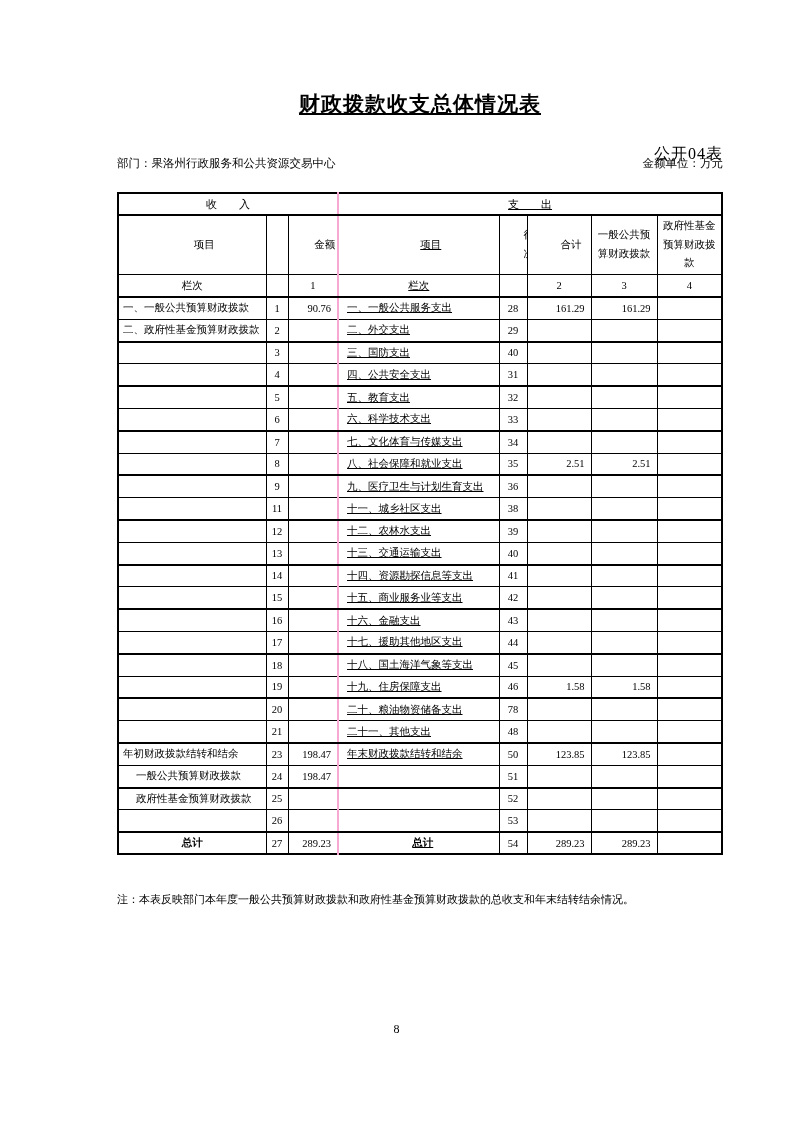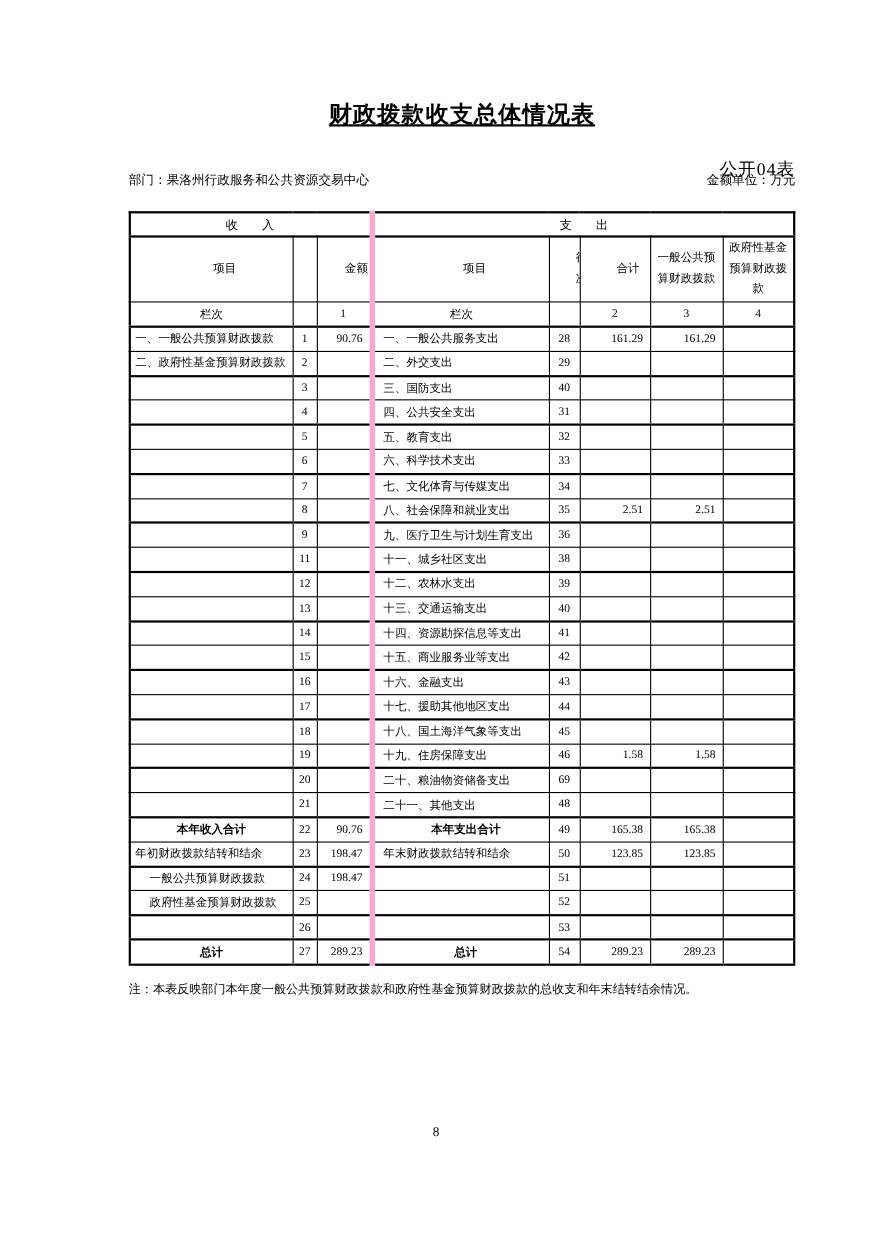--- a/index.html
+++ b/index.html
@@ -40,21 +40,21 @@
   }
   tr.hA th { height: 20px; border-bottom: 2px solid #000; text-align: center; font-size: 11px; }
   tr.hB th { height: 58px; text-align: center; white-space: normal; line-height: 1.8; padding-left: 24px; }
   tr.hB th.pad-g { padding: 0 6px; }
   tr.hB th.pad-f { padding: 0 3px; }
   tr.hC td { height: 21px; border-bottom: 2px solid #000; text-align: center; }
   tbody tr { height: 22.3px; }
   tbody tr:nth-child(even) td { border-bottom-width: 2px; }
   tbody tr.t2 td { border-top-width: 2px; }
 
-  .sec { border-left: 5px solid #f9a8d4; }
+  .sec { border-left: 2px solid #f9a8d4; text-decoration: underline; }
 
   td.c-item { text-align: left; padding-left: 4px; }
   td.c-item.ex { padding-left: 8px; }
   td.c-line { text-align: center; }
   td.c-amt { text-align: right; padding-right: 6px; }
   td.cell-bold { font-weight: bold; text-align: center; padding-left: 0; }
   td.cell-indent { padding-left: 17px; }
 
   .note {
     position: absolute; top: 892px; left: 0; width: 640px;
@@ -311,47 +311,37 @@
     <td class="c-amt">1.58</td>
     <td class="c-amt">1.58</td>
     <td class="c-amt"></td>
   </tr>
 
   <tr>
     <td class="c-item"></td>
     <td class="c-line">20</td>
     <td class="c-amt"></td>
     <td class="c-item ex sec">二十、粮油物资储备支出</td>
-    <td class="c-line">69</td>
+    <td class="c-line">78</td>
     <td class="c-amt"></td>
     <td class="c-amt"></td>
     <td class="c-amt"></td>
   </tr>
 
   <tr>
     <td class="c-item"></td>
     <td class="c-line">21</td>
     <td class="c-amt"></td>
     <td class="c-item ex sec">二十一、其他支出</td>
     <td class="c-line">48</td>
     <td class="c-amt"></td>
     <td class="c-amt"></td>
     <td class="c-amt"></td>
   </tr>
 
-  <tr class="t2">
-    <td class="c-item cell-bold">本年收入合计</td>
-    <td class="c-line">22</td>
-    <td class="c-amt">90.76</td>
-    <td class="c-item ex sec cell-bold">本年支出合计</td>
-    <td class="c-line">49</td>
-    <td class="c-amt">165.38</td>
-    <td class="c-amt">165.38</td>
-    <td class="c-amt"></td>
-  </tr>
 
   <tr>
     <td class="c-item">年初财政拨款结转和结余</td>
     <td class="c-line">23</td>
     <td class="c-amt">198.47</td>
     <td class="c-item ex sec">年末财政拨款结转和结余</td>
     <td class="c-line">50</td>
     <td class="c-amt">123.85</td>
     <td class="c-amt">123.85</td>
     <td class="c-amt"></td>

